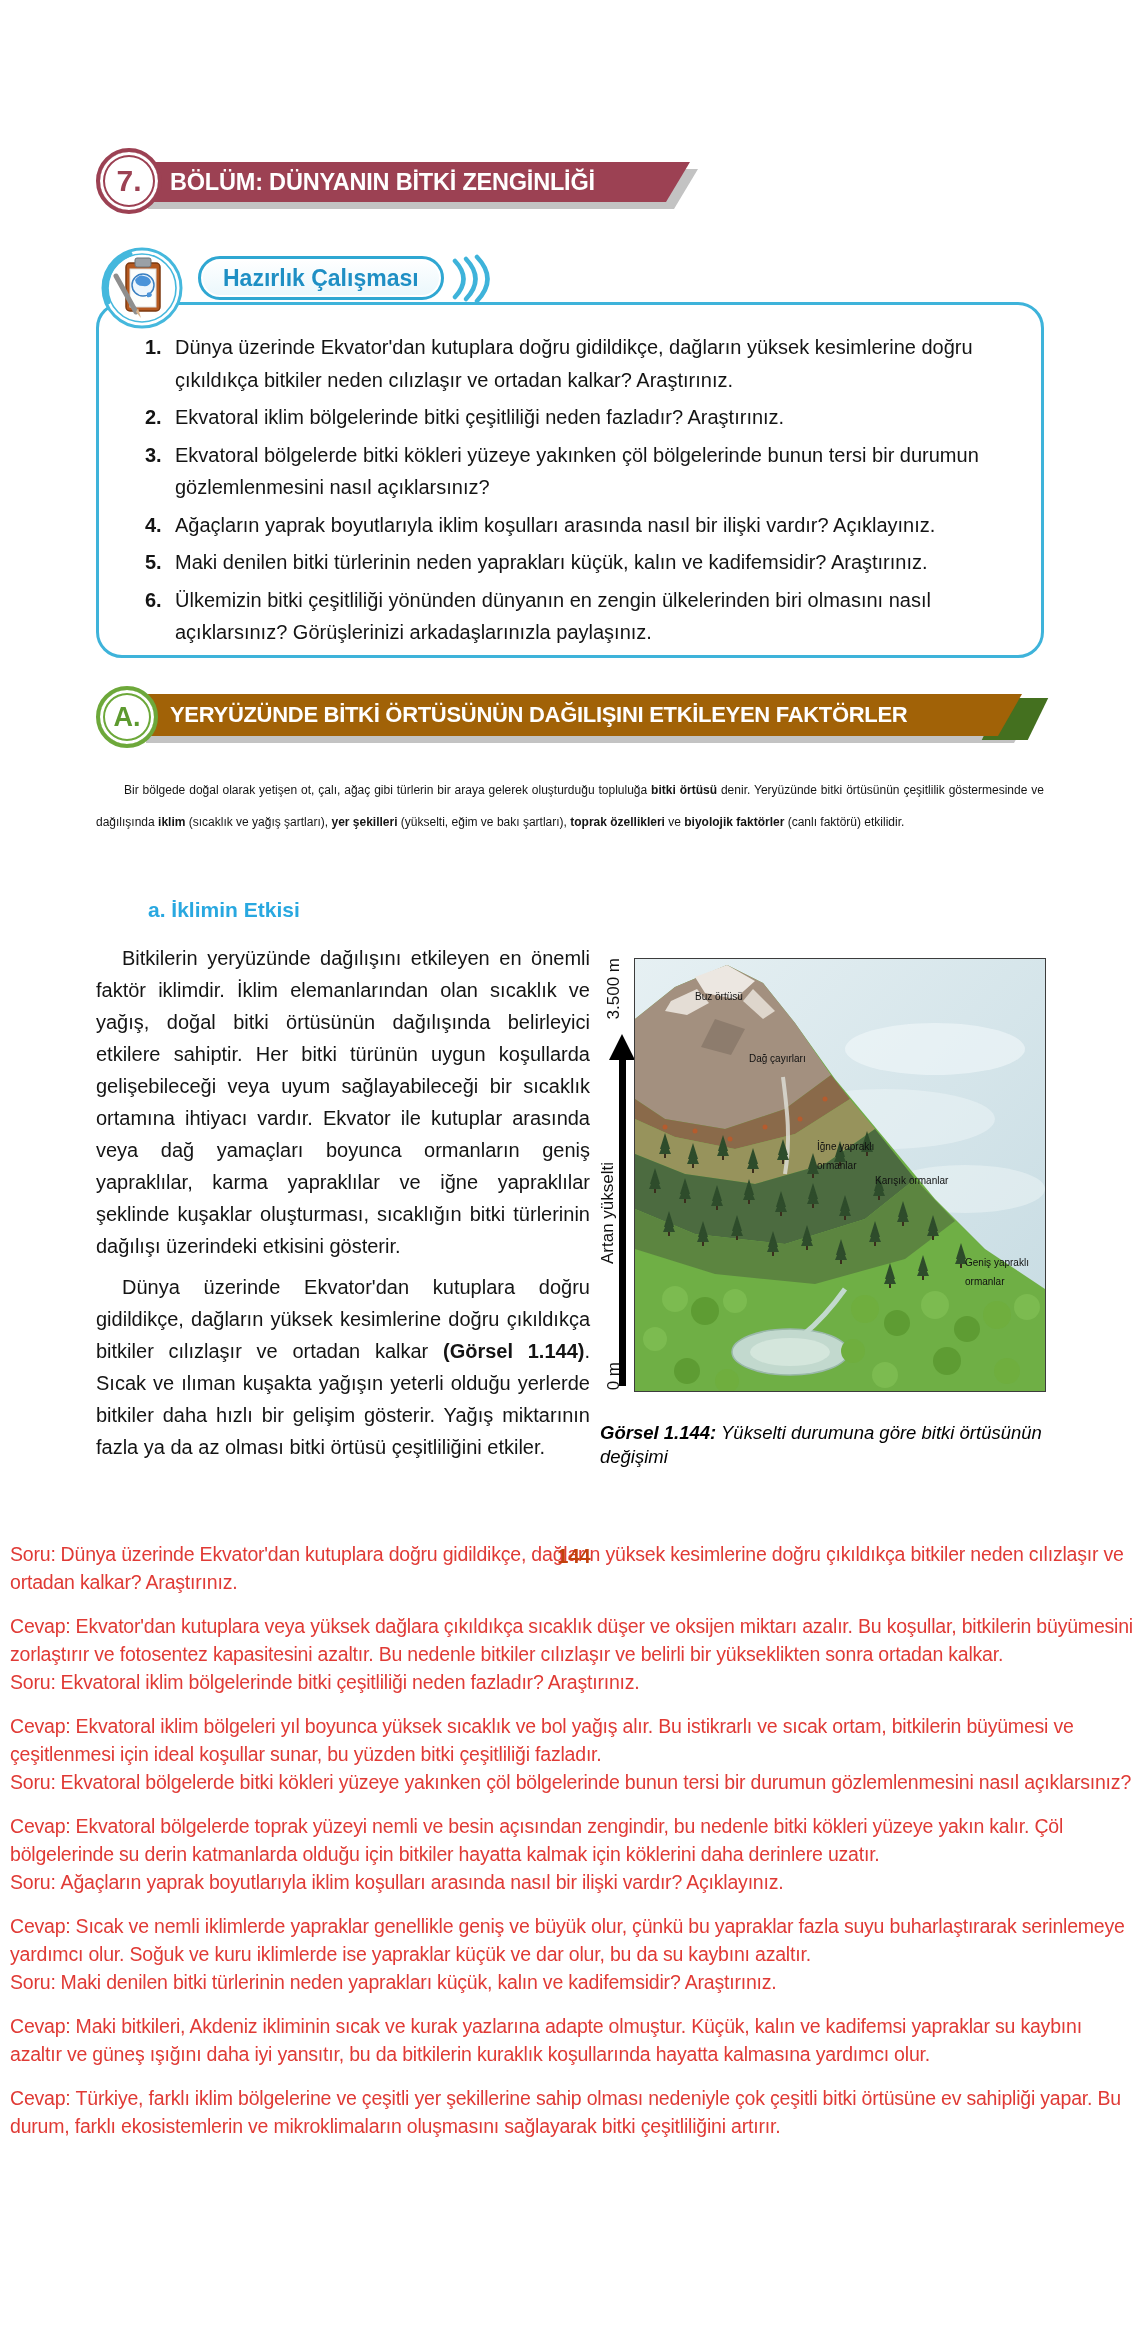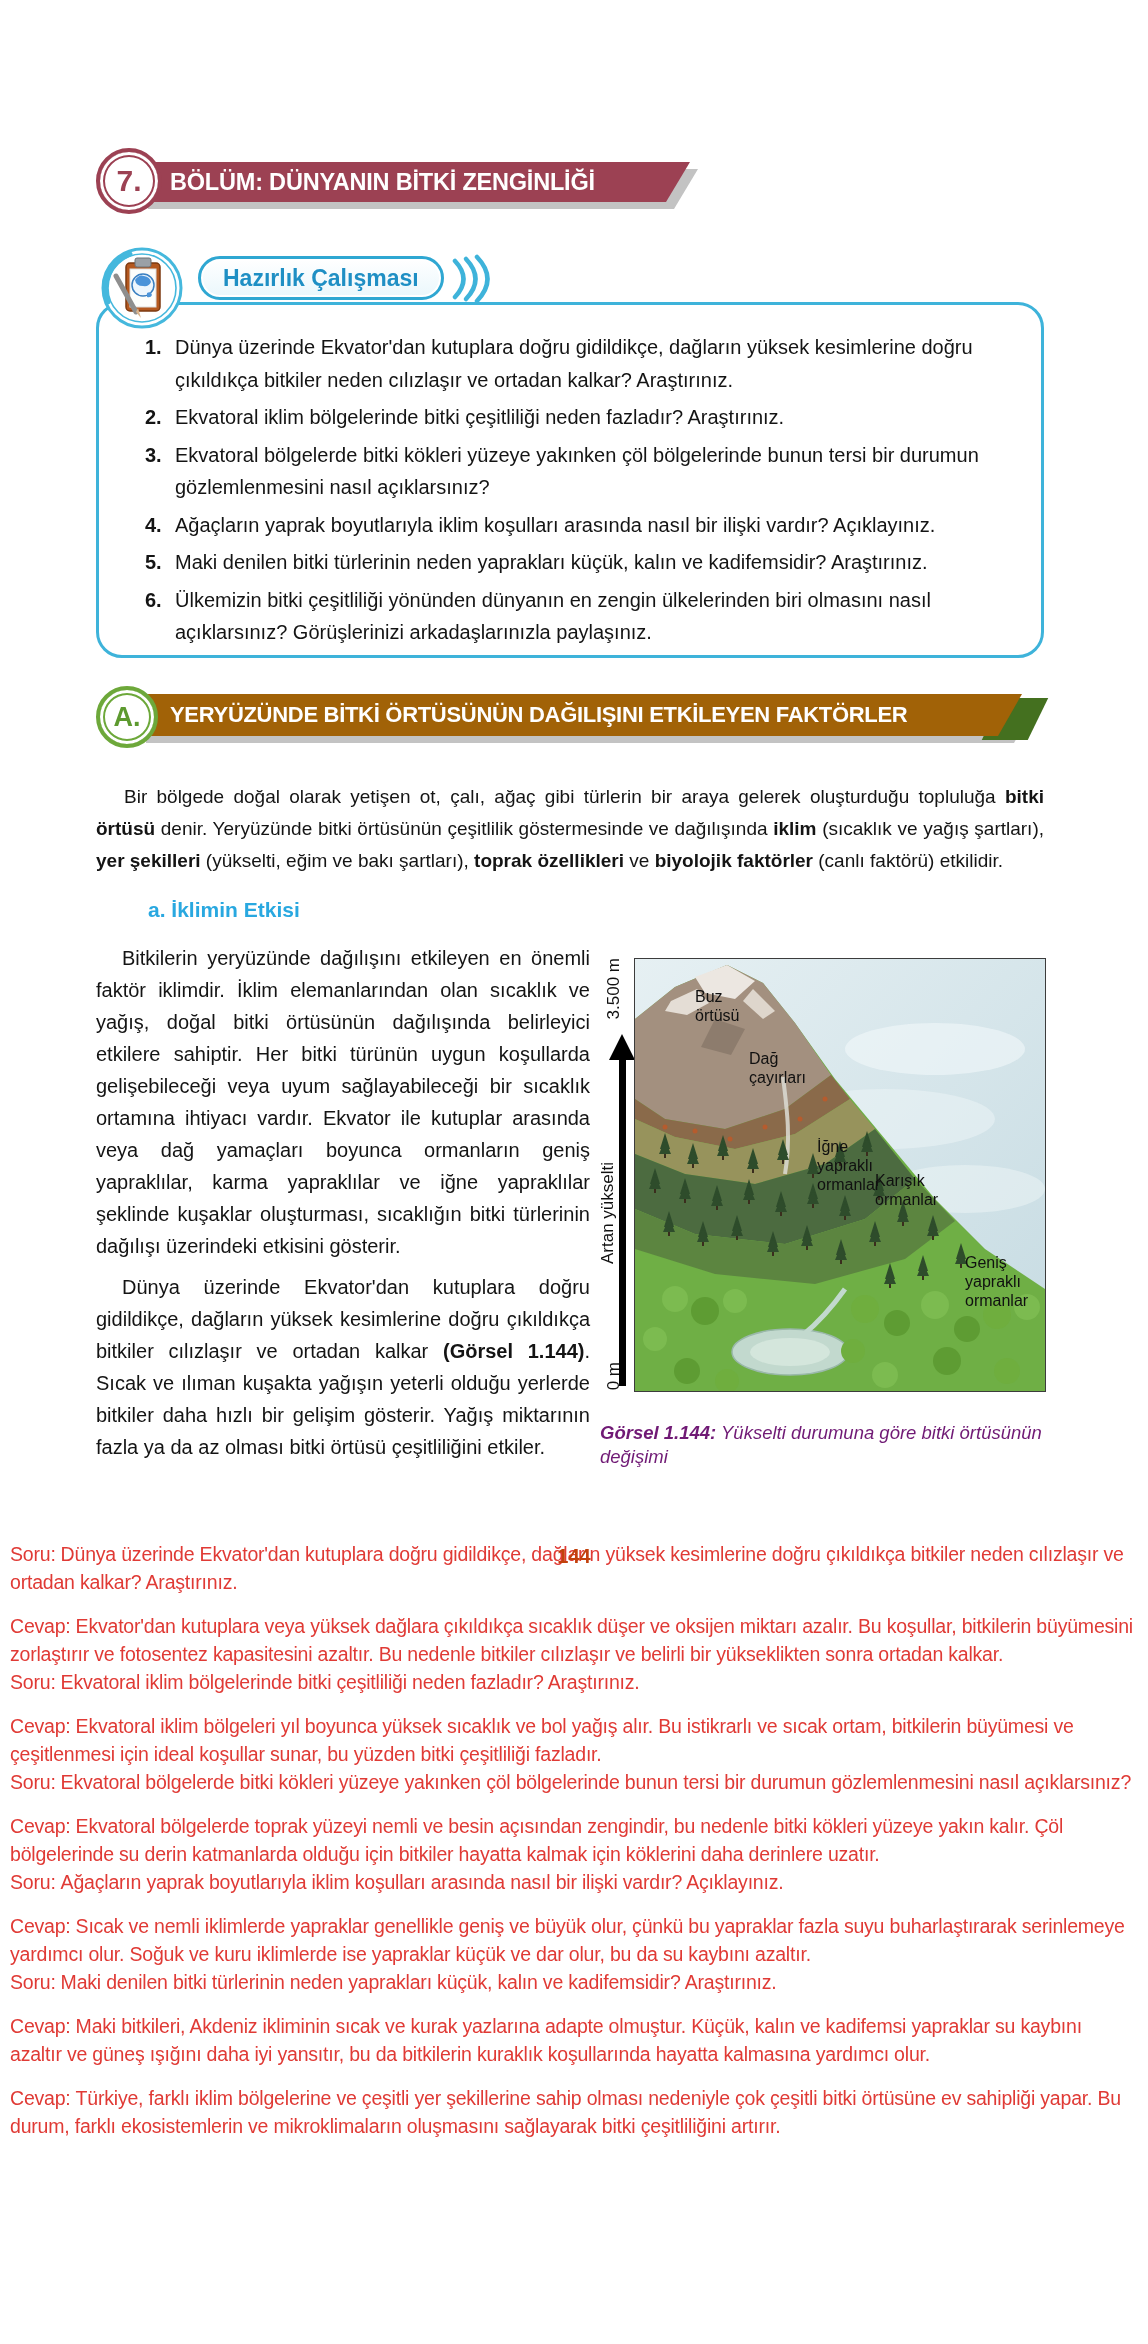--- a/index.html
+++ b/index.html
@@ -39,48 +39,48 @@
   .sa-shadow{position:absolute;left:50px;top:15px;width:892px;height:42px;background:#c3c3c3;
     clip-path:polygon(0 0,100% 0,calc(100% - 24px) 100%,0 100%);z-index:1;}
   .sa-tail{position:absolute;left:896px;top:12px;width:46px;height:42px;background:#44701f;
     transform:skewX(-26deg);z-index:2;}
   .sa-circle{position:absolute;left:0;top:0;width:54px;height:54px;border-radius:50%;background:#fff;
     border:4px solid #6da83a;box-shadow:inset 0 0 0 3px #fff,inset 0 0 0 5px #6da83a;z-index:4;
     display:flex;align-items:center;justify-content:center;font-weight:700;font-size:27px;color:#5d9а2f;
     color:#5d9a2f;}
 
   
-  .intro{position:absolute;top:762px;left:96px;width:948px;font-size:19px;line-height:32px;
+  .intro{position:absolute;top:762px;left:96px;width:948px;font-size:12px;line-height:32px;
     text-align:justify;text-indent:28px;color:#141414;}
   .sub-a{position:absolute;top:898px;left:148px;font-size:21px;font-weight:700;color:#29a8e0;}
   .col-left{position:absolute;top:942px;left:96px;width:494px;font-size:20px;line-height:32px;
     text-align:justify;color:#141414;}
   .col-left p{margin:0;text-indent:26px;}
   .col-left p + p{margin-top:9px;}
 
   
   .figure{position:absolute;top:942px;left:598px;width:450px;height:580px;}
   .axis{position:absolute;left:0;top:16px;width:36px;height:434px;}
   .ax-v{writing-mode:vertical-rl;transform:rotate(180deg);font-size:17px;color:#111;white-space:nowrap;}
   .ax-top{position:absolute;left:6px;top:0;}
   .ax-mid{position:absolute;left:0px;top:204px;}
   .ax-bot{position:absolute;left:6px;bottom:2px;}
   .ax-shaft{position:absolute;left:21px;top:100px;width:7px;bottom:6px;background:#000;}
   .ax-head{position:absolute;left:11px;top:76px;width:0;height:0;
     border-left:13px solid transparent;border-right:13px solid transparent;border-bottom:26px solid #000;}
   .fig-img{position:absolute;left:36px;top:16px;width:410px;height:432px;border:1px solid #3c3c3c;
     background:#dcebee;overflow:hidden;}
-  .flabel{position:absolute;font-size:16px;line-height:19px;color:#101010;}
+  .flabel{position:absolute;font-size:10px;line-height:19px;color:#101010;}
   .fl-buz{left:60px;top:28px;width:58px;}
   .fl-dag{left:114px;top:90px;width:72px;}
   .fl-igne{left:182px;top:138px;width:82px;margin-top:40px;}
   .fl-karisik{left:240px;top:212px;width:82px;}
   .fl-genis{left:330px;top:246px;width:82px;margin-top:48px;}
   .fig-cap{position:absolute;left:2px;top:460px;width:448px;font-size:18.5px;line-height:24px;
-    font-style:italic;color:#701a75;}
+    font-style:italic;color:#000000;}
   .fig-cap b{font-style:italic;}
 
   
   .pageno{position:absolute;top:1545px;left:0;width:1148px;text-align:center;
     font-size:20px;font-weight:700;color:#c2410c;z-index:6;}
   .qa{position:absolute;top:1540px;left:10px;width:1128px;color:#e03a35;
     font-size:19.5px;line-height:28px;letter-spacing:-0.2px;z-index:5;}
   .qa p{margin:0;}
   .qa .qa-a{margin:16px 0 0 0;}
   .qa-pre{margin-right:5px;}

